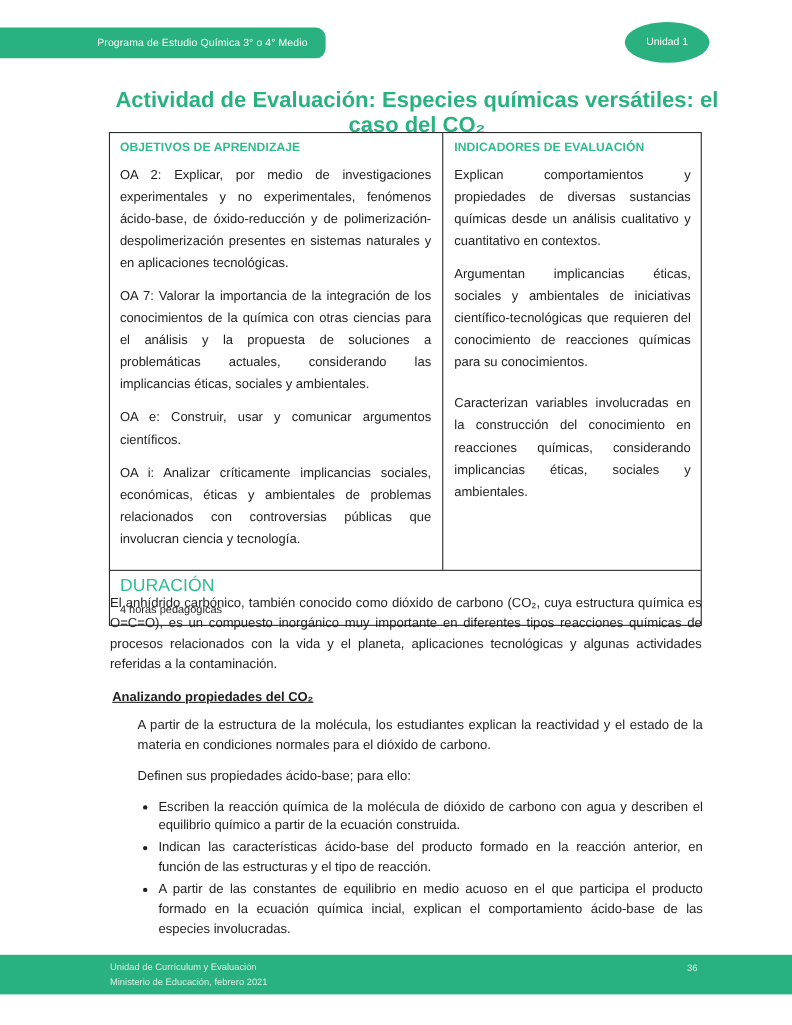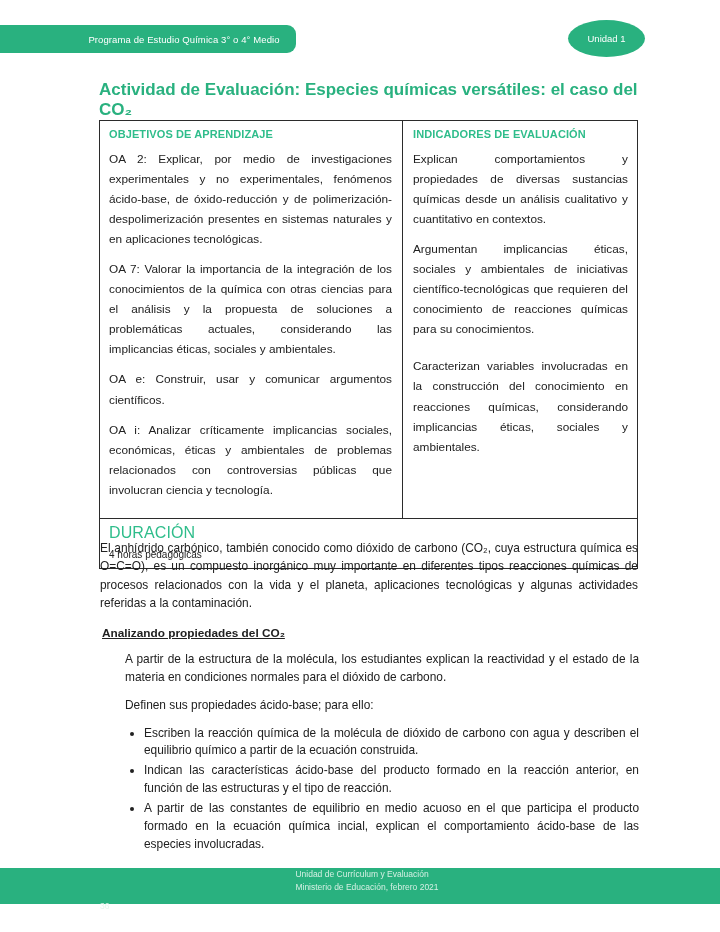--- a/index.html
+++ b/index.html
@@ -24,21 +24,21 @@
   .unit-badge{
     position:absolute;left:568px;top:20px;width:77px;height:37px;
     background:var(--accent);border-radius:50%;
     display:flex;align-items:center;justify-content:center;
     color:#ffffff;font-size:9.5px;
   }
 
   
   .doc-title{
     position:absolute;left:99px;top:80px;width:560px;
-    color:var(--accent);font-size:17px;font-weight:bold;
+    color:var(--accent);font-size:20px;font-weight:bold;text-align:center;
   }
 
   
   .oa-table{
     position:absolute;left:99px;top:120px;width:539px;
     border:1.6px solid var(--border);background:#fff;
   }
   .oa-cols{display:flex;min-height:351px;}
   .cell-left{width:303px;border-right:1.4px solid var(--border);padding:7px 10px 8px 9px;}
   .cell-right{flex:1;padding:7px 9px 8px 10px;}
@@ -61,21 +61,20 @@
   .analysis-p{margin-left:23px;font-size:11.9px;line-height:1.5;text-align:justify;margin-bottom:10px;}
   .analysis-bullets{margin-left:23px;padding-left:19px;list-style:disc;}
   .analysis-bullets li{font-size:11.9px;line-height:1.5;text-align:justify;margin-bottom:2px;}
 
   
   .footer{
     position:absolute;left:0;top:868px;width:720px;height:36px;
     background:var(--accent);
     display:flex;align-items:center;justify-content:space-between;
     padding:0 86px 0 100px;
-    flex-direction:column;
   }
   .footer-lines{color:var(--footer-text);font-size:8.5px;line-height:1.55;opacity:.92;}
   .footer-page{color:var(--footer-text);font-size:8.5px;align-self:flex-start;margin-top:7px;opacity:.92;}
 </style>
 </head>
 <body>
 
 <div class="page">
 
   <div class="program-badge">

